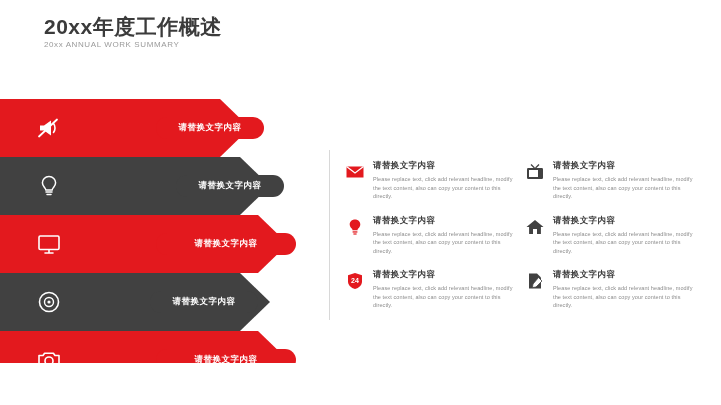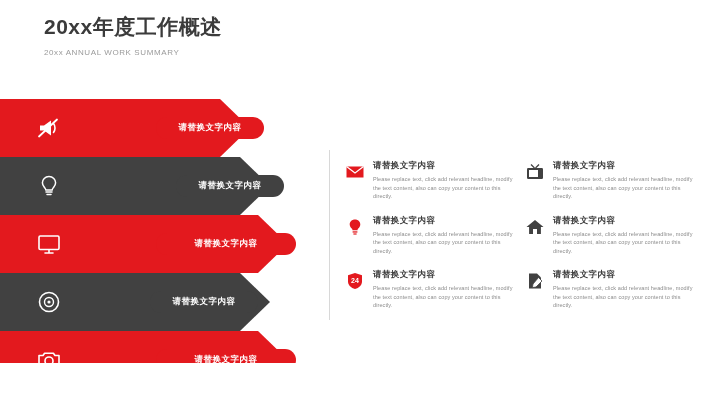--- a/index.html
+++ b/index.html
@@ -34,21 +34,21 @@
     font-weight: bold;
     color: #3b3b3b;
     letter-spacing: 0.5px;
     line-height: 26px;
     white-space: nowrap;
   }
   .title-sub {
     font-size: 8px;
     color: #9a9a9a;
     letter-spacing: 0.6px;
-    margin-top: 8px;
+    margin-top: 0;
     white-space: nowrap;
   }
 
   
   .left-stack {
     position: absolute;
     left: 0;
     top: 99px;
     width: 320px;
     height: 290px;

